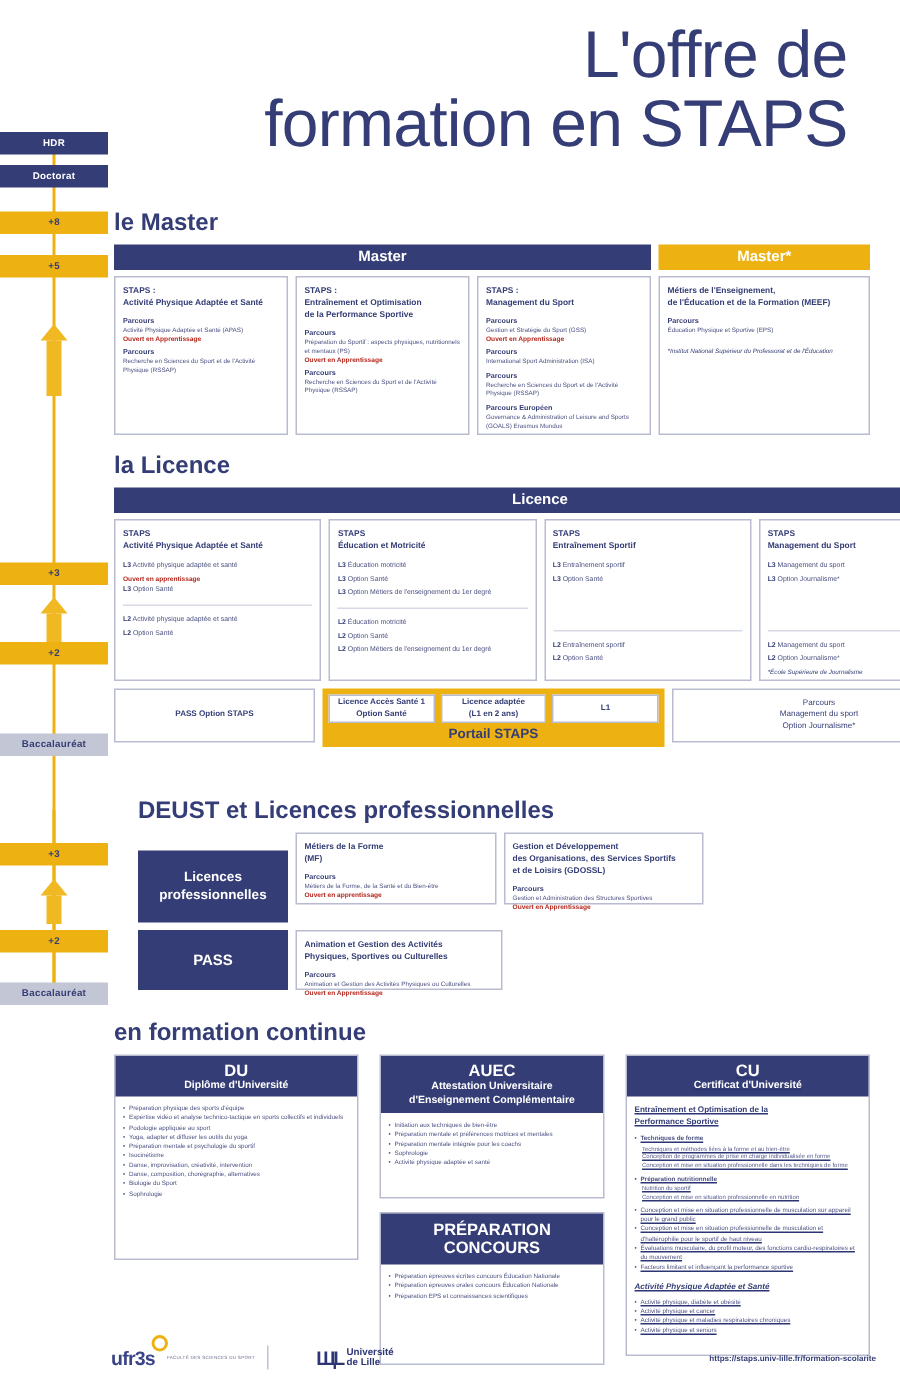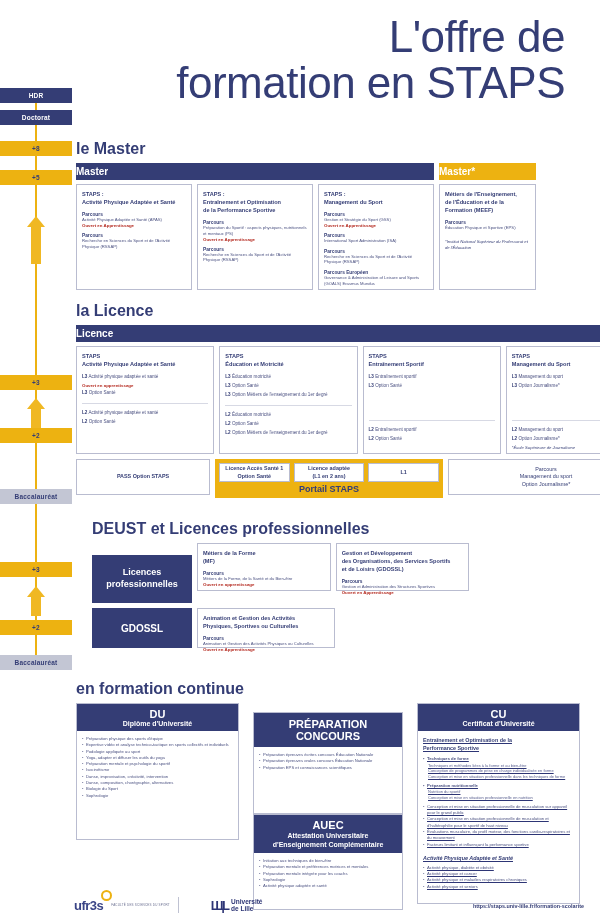--- a/index.html
+++ b/index.html
@@ -30,43 +30,43 @@
   .tl-arrow{position:absolute;left:27px;width:18px;}
   .tl-arrow .shaft{position:absolute;left:4px;bottom:0;width:10px;background:var(--gold2);}
   .tl-arrow .head{position:absolute;left:0;top:0;width:0;height:0;
     border-left:9px solid transparent;border-right:9px solid transparent;
     border-bottom:11px solid var(--gold2);}
   
   .poster-title{position:absolute;right:35px;top:14px;width:520px;text-align:right;
     font-size:44px;line-height:1.04;font-weight:300;color:#343d75;letter-spacing:-.5px;}
   
   .section-h{font-size:16px;font-weight:bold;color:var(--navy);margin:0 0 5px 0;}
-  .band{background:var(--navy);color:#fff;
+  .band{background:var(--navy);color:#fff;text-align:center;
     font-size:10px;font-weight:bold;padding:3px 0;}
   .band.gold{background:var(--gold);color:#fff;}
   .card{border:1px solid var(--line);background:#fff;padding:5px 5px 6px 5px;box-sizing:border-box;}
   .card-title{font-size:5.6px;font-weight:bold;line-height:1.45;color:var(--navy);margin-bottom:6px;}
   .pc-h{font-size:4.8px;font-weight:bold;color:var(--navy);margin-top:5px;}
   .pc-t{font-size:4.2px;color:#4a5080;line-height:1.35;}
   .appr{font-size:4.4px;font-weight:bold;color:var(--red);}
   .note{font-size:4.2px;font-style:italic;color:var(--navy);line-height:1.35;}
   .lvl{font-size:4.6px;color:#4a5080;line-height:1.5;margin:2px 0;}
   .lvl b{color:var(--navy);font-weight:bold;}
   .hr{border-top:1px solid #d7d9e4;margin:6px 0;}
   .mini{border:1px solid var(--line);background:#fff;font-size:5.4px;font-weight:bold;
     color:var(--navy);display:flex;align-items:center;justify-content:center;text-align:center;
     line-height:1.4;box-sizing:border-box;}
   .bullets{margin:0;padding:0;list-style:none;}
   .bullets li{font-size:4.2px;color:#4a5080;line-height:1.5;padding-left:4px;position:relative;}
   .bullets li:before{content:"•";position:absolute;left:0;color:#4a5080;}
   .sub{font-size:4px;color:#5a6090;line-height:1.45;padding-left:5px;}
   
-  #sec-master{position:absolute;left:76px;top:140px;width:460px;}
+  #sec-master{position:absolute;left:76px;top:140px;width:504px;}
   #sec-licence{position:absolute;left:76px;top:302px;width:568px;}
-  #sec-deust{position:absolute;left:76px;top:520px;width:504px;padding-left:16px;}
+  #sec-deust{position:absolute;left:76px;top:532px;width:504px;padding-left:16px;}
   #sec-fc{position:absolute;left:76px;top:680px;width:504px;}
   .row{display:flex;gap:5px;}
   .footer-logos{position:absolute;left:74px;bottom:8px;display:flex;align-items:center;gap:8px;}
   .logo-ufr{font-size:13px;font-weight:bold;color:#3a4486;letter-spacing:-.5px;position:relative;}
   .logo-ring{position:absolute;left:27px;top:-8px;width:7px;height:7px;border:2px solid var(--gold);border-radius:50%;}
   .logo-sub{font-size:3px;color:#6a6f90;letter-spacing:.2px;}
   .vsep{width:1px;height:16px;background:#bfc2d2;}
   .logo-ul{display:flex;align-items:center;gap:3px;}
   .ul-mark{font-size:13px;font-weight:bold;color:#2d3575;letter-spacing:-2px;padding-left:24px;}
   .ul-txt{font-size:6.5px;font-weight:bold;color:#2d3575;line-height:1.15;}
@@ -244,21 +244,21 @@
     <div class="card" style="flex:1;height:48px;">
       <div class="card-title">Gestion et Développement<br>des Organisations, des Services Sportifs<br>et de Loisirs (GDOSSL)</div>
       <div class="pc-h">Parcours</div>
       <div class="pc-t">Gestion et Administration des Structures Sportives</div>
       <div class="appr">Ouvert en Apprentissage</div>
     </div>
     <div style="flex:1;"></div>
   </div>
   <div class="row" style="margin-top:5px;">
     <div style="flex:0 0 100px;background:#343d75;color:#fff;font-size:10px;font-weight:bold;
-                display:flex;align-items:center;justify-content:center;height:40px;">GDOSSL</div>
+                display:flex;align-items:center;justify-content:center;height:40px;">PASS</div>
     <div class="card" style="flex:1;height:40px;">
       <div class="card-title">Animation et Gestion des Activités<br>Physiques, Sportives ou Culturelles</div>
       <div class="pc-h">Parcours</div>
       <div class="pc-t">Animation et Gestion des Activités Physiques ou Culturelles</div>
       <div class="appr">Ouvert en Apprentissage</div>
     </div>
     <div style="flex:1;"></div>
     <div style="flex:1;"></div>
   </div>
 </div>
@@ -280,39 +280,39 @@
         <li>Préparation mentale et psychologie du sportif</li>
         <li>Isocinétisme</li>
         <li>Danse, improvisation, créativité, intervention</li>
         <li>Danse, composition, chorégraphie, alternatives</li>
         <li>Biologie du Sport</li>
         <li>Sophrologie</li>
       </ul>
     </div>
 
     <div style="flex:0 0 150px;">
+      <div style="border:1px solid var(--line);box-sizing:border-box;">
+        <div style="background:#343d75;color:#fff;text-align:center;padding:4px 3px;">
+          <div style="font-size:11px;font-weight:bold;">AUEC</div>
+          <div style="font-size:7px;font-weight:bold;line-height:1.3;">Attestation Universitaire<br>d'Enseignement Complémentaire</div>
+        </div>
+        <ul class="bullets" style="padding:5px;min-height:46px;">
+          <li>Initiation aux techniques de bien-être</li>
+          <li>Préparation mentale et préférences motrices et mentales</li>
+          <li>Préparation mentale intégrée pour les coachs</li>
+          <li>Sophrologie</li>
+          <li>Activité physique adaptée et santé</li>
+        </ul>
+      </div>
       <div style="border:1px solid var(--line);box-sizing:border-box;margin-top:9px;">
         <div style="background:#343d75;color:#fff;text-align:center;padding:5px 3px;font-size:11px;font-weight:bold;">PRÉPARATION CONCOURS</div>
         <ul class="bullets" style="padding:5px 5px 42px 5px;">
           <li>Préparation épreuves écrites concours Éducation Nationale</li>
           <li>Préparation épreuves orales concours Éducation Nationale</li>
           <li>Préparation EPS et connaissances scientifiques</li>
-        </ul>
-      </div>
-      <div style="border:1px solid var(--line);box-sizing:border-box;">
-        <div style="background:#343d75;color:#fff;text-align:center;padding:4px 3px;">
-          <div style="font-size:11px;font-weight:bold;">AUEC</div>
-          <div style="font-size:7px;font-weight:bold;line-height:1.3;">Attestation Universitaire<br>d'Enseignement Complémentaire</div>
-        </div>
-        <ul class="bullets" style="padding:5px;min-height:46px;">
-          <li>Initiation aux techniques de bien-être</li>
-          <li>Préparation mentale et préférences motrices et mentales</li>
-          <li>Préparation mentale intégrée pour les coachs</li>
-          <li>Sophrologie</li>
-          <li>Activité physique adaptée et santé</li>
         </ul>
       </div>
     </div>
 
     <div style="flex:1;border:1px solid var(--line);box-sizing:border-box;text-decoration:underline;">
       <div style="background:#343d75;color:#fff;text-align:center;padding:4px 0;">
         <div style="font-size:11px;font-weight:bold;">CU</div>
         <div style="font-size:7px;font-weight:bold;">Certificat d'Université</div>
       </div>
       <div style="padding:5px;">

